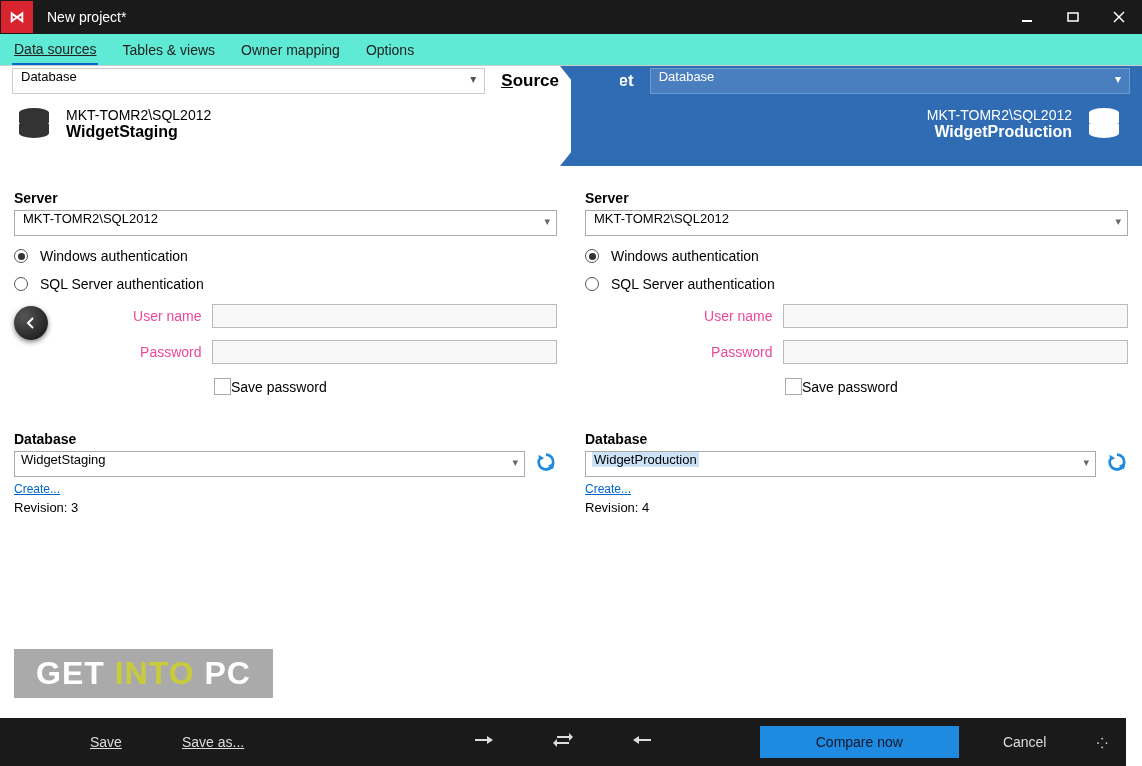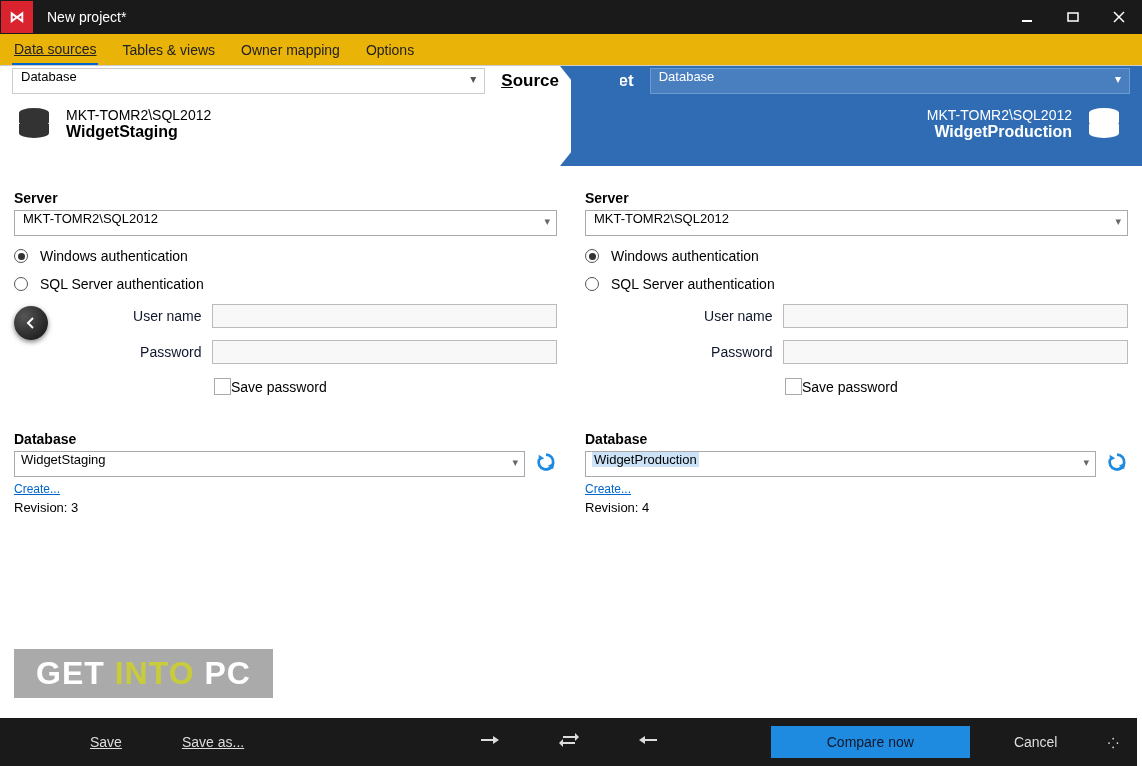--- a/index.html
+++ b/index.html
@@ -7,21 +7,21 @@
 
 
 .titlebar { height: 34px; background: #1a1a1a; display: flex; align-items: center; color: #fff; }
 .app-icon { width: 32px; height: 32px; background: #d9232e; display: flex; align-items: center; justify-content: center; font-weight: bold; font-size: 15px; margin: 1px 8px 1px 1px; }
 .title-text { font-size: 14px; flex: 1; padding-left: 6px; }
 .win-controls { display: flex; }
 .win-btn { width: 46px; height: 34px; display: flex; align-items: center; justify-content: center; color: #fff; font-size: 14px; }
 .win-btn svg { width: 12px; height: 12px; }
 
 
-.tabs { height: 32px; background: #eab308; display: flex; align-items: center; border-bottom: 1px solid #ccc; padding-left: 12px; gap: 22px; }
+.tabs { height: 32px; background: #5eead4; display: flex; align-items: center; border-bottom: 1px solid #ccc; padding-left: 12px; gap: 22px; }
 .tab { font-size: 14px; color: #222; padding: 6px 2px; position: relative; }
 .tab u { text-decoration: underline; }
 .tab.active { border-bottom: 2px solid #0066cc; }
 
 
 .st-header { height: 100px; display: flex; position: relative; }
 .st-source-head { width: 50%; background: #fff; position: relative; }
 .st-target-head { width: 50%; background: #2f6cb3; color: #fff; position: relative; }
 .arrow-divider { position: absolute; left: 49%; top: 0; width: 60px; height: 100%; }
 .arrow-divider polygon { fill: #2f6cb3; }
@@ -45,21 +45,21 @@
 
 .main { display: flex; padding: 24px 0 12px 0; height: 496px; position: relative; }
 .col { width: 50%; padding: 0 14px; }
 .label-bold { font-size: 14px; font-weight: bold; margin-bottom: 4px; display: block; }
 .combo { width: 100%; height: 26px; border: 1px solid #aaa; font-size: 13px; padding: 0 8px; background: #fff; position: relative; }
 .combo::after { content: "▾"; position: absolute; right: 6px; top: 4px; color: #666; font-size: 11px; }
 .radio-row { display: flex; align-items: center; gap: 12px; margin-top: 12px; font-size: 14px; }
 .radio-circle { width: 14px; height: 14px; border: 1px solid #555; border-radius: 50%; display: inline-flex; align-items: center; justify-content: center; }
 .radio-circle.checked::after { content: ""; width: 7px; height: 7px; background: #333; border-radius: 50%; }
 .cred-row { display: flex; align-items: center; margin-top: 12px; }
-.cred-label { width: 200px; text-align: right; padding-right: 10px; font-size: 14px; color: #0f172a; }
+.cred-label { width: 200px; text-align: right; padding-right: 10px; font-size: 14px; color: #ec4899; }
 .cred-input { width: 350px; height: 24px; border: 1px solid #bbb; background: #f8f8f8; }
 .check-row { display: flex; align-items: center; margin-top: 14px; padding-left: 200px; font-size: 14px; }
 .checkbox { width: 17px; height: 17px; border: 1px solid #aaa; background: #fff; }
 .db-section { margin-top: 36px; }
 .db-row { display: flex; align-items: center; gap: 10px; }
 .db-combo { flex: 1; height: 26px; border: 1px solid #aaa; font-size: 13px; padding: 0 6px; position: relative; background: #fff; }
 .db-combo::after { content: "▾"; position: absolute; right: 6px; top: 4px; color: #666; font-size: 11px; }
 .db-combo.sel span { background: #cce3f7; padding: 0 2px; }
 .refresh-icon svg { width: 22px; height: 22px; }
 .link { color: #0066cc; text-decoration: underline; font-size: 12px; margin-top: 5px; display: inline-block; }
@@ -68,21 +68,21 @@
 .flyout-btn { position: absolute; left: 14px; top: 140px; width: 34px; height: 34px; border-radius: 50%; background: radial-gradient(circle at 30% 30%, #555, #111); display: flex; align-items: center; justify-content: center; box-shadow: 0 2px 5px rgba(0,0,0,0.5); }
 .flyout-btn svg { width: 14px; height: 14px; }
 
 
 .watermark { position: absolute; left: 14px; bottom: 68px; background: rgba(100,100,100,0.55); color: #fff; padding: 6px 22px; }
 .watermark .big { font-size: 32px; font-weight: 800; letter-spacing: 1px; }
 .watermark .big .into { color: #c8cc3a; }
 .wm-sub { position: absolute; left: 22px; bottom: 30px; font-size: 12px; color: rgba(120,120,120,0.7); font-style: italic; }
 
 
-.bottom { position: absolute; bottom: 0; left: 0; right: 5px; height: 48px; background: #1a1a1a; display: flex; align-items: center; color: #ddd; }
+.bottom { position: absolute; bottom: 0; left: 0; right: 16px; height: 48px; background: #1a1a1a; display: flex; align-items: center; color: #ddd; }
 .bottom-left { display: flex; gap: 60px; padding-left: 90px; }
 .bottom-link { font-size: 14px; text-decoration: underline; }
 .bottom-center { position: absolute; left: 50%; transform: translateX(-50%); display: flex; gap: 60px; }
 .bottom-center svg { width: 20px; height: 16px; }
 .bottom-right { position: absolute; right: 12px; display: flex; align-items: center; gap: 8px; }
 .compare-btn { background: #1f8be0; color: #0f172a; font-size: 14px; padding: 8px 56px; }
 .cancel-btn { color: #ddd; font-size: 14px; padding: 8px 36px; }
 .dots { font-size: 14px; padding: 0 6px; }
 
 .underline-first::first-letter { text-decoration: underline; }

